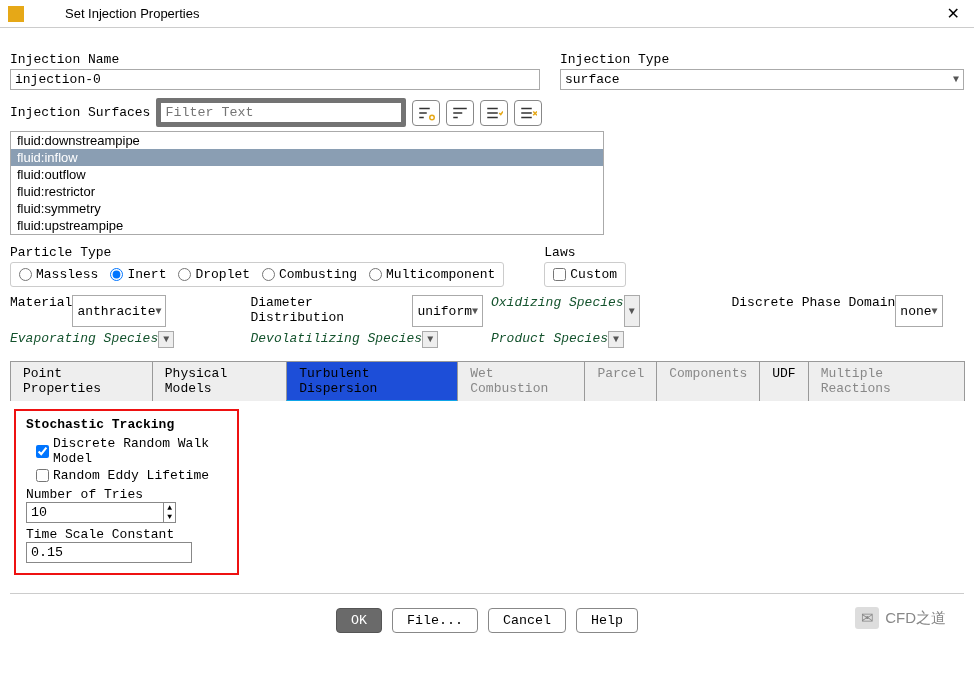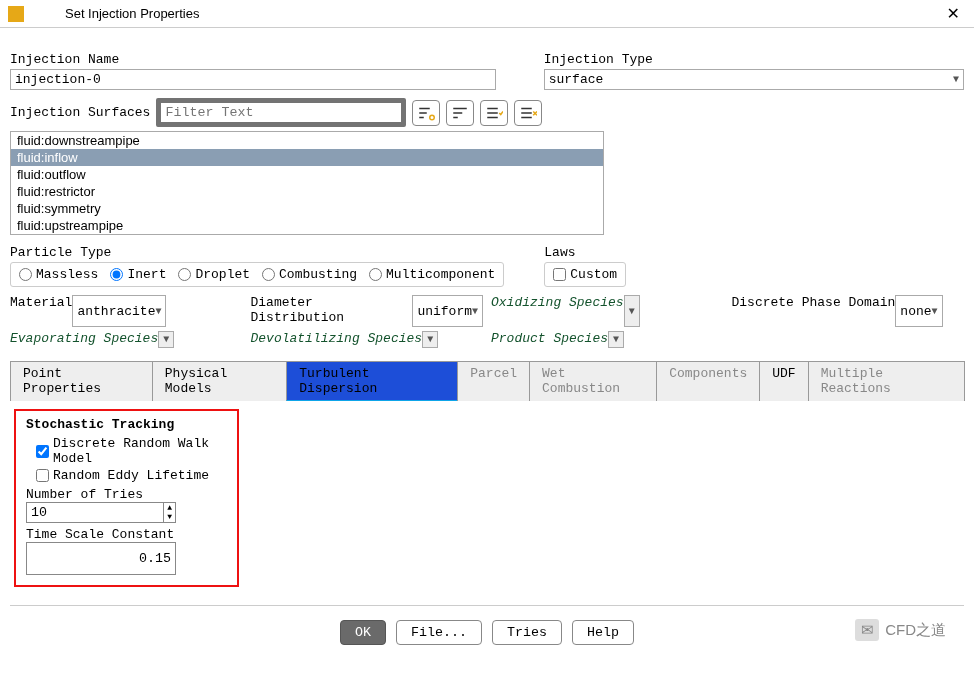--- a/index.html
+++ b/index.html
@@ -37,21 +37,21 @@
 .tab.disabled { color: #888; }
 .tabcontent { padding: 8px 4px; min-height: 170px; }
 .redbox { border: 2px solid #e11; padding: 6px 10px 10px 10px; width: 225px; }
 .redbox .hdr { font-weight: bold; margin-bottom: 4px; }
 .redbox .check { margin: 2px 0 2px 10px; }
 .redbox .fldlbl { margin-top: 4px; }
 .spinner { display: flex; border: 1px solid #888; width: 150px; }
 .spinner input { border: none; flex: 1; padding: 2px 4px; font-family: inherit; width: 100px; }
 .spinner .btns { display: flex; flex-direction: column; border-left: 1px solid #888; }
 .spinner .btns span { font-size: 8px; line-height: 9px; padding: 0 3px; cursor: pointer; }
-.smallinput { border: 1px solid #888; width: 150px; padding: 8px 4px; font-family: inherit; text-align: right; }
+.smallinput { border: 1px solid #888; width: 166px; padding: 2px 4px; font-family: inherit; }
 hr.sep { margin: 10px 0 8px 0; border: none; border-top: 1px solid #ccc; }
 .footer { display: flex; justify-content: center; gap: 10px; padding: 6px 0 10px 0; position: relative; }
 .btn { border: 1px solid #888; border-radius: 4px; padding: 4px 14px; background: #fff; font-family: inherit; cursor: pointer; }
 .btn.primary { background: #6a6a6a; color: #fff; border-color: #555; }
 .watermark { position: absolute; right: 18px; bottom: 14px; display: flex; align-items: center; gap: 6px; color: #888; font-family: Arial, sans-serif; font-size: 15px; }
 .watermark .wicon { width: 24px; height: 22px; border-radius: 3px; background: #ddd; display: flex; align-items: center; justify-content: center; }
 </style>
 </head>
 <body>
 
@@ -59,21 +59,21 @@
   <span class="icon"></span>
   <span class="title">Set Injection Properties</span>
   <span class="close">✕</span>
 </div>
 
 <div class="content">
 
 <div class="row">
   <div class="col" style="flex:1.1">
     <span class="lbl">Injection Name</span>
-    <input type="text" class="tf" style="width: 486px;" value="injection-0">
+    <input type="text" class="tf" style="width: 530px;" value="injection-0">
   </div>
   <div class="col" style="flex:0.9">
     <span class="lbl">Injection Type</span>
     <div class="combo">
       <span>surface</span>
       <span class="arr">▼</span>
     </div>
   </div>
 </div>
 
@@ -204,22 +204,22 @@
           <span class="arr">▼</span>
         </div>
   </div>
   <div class="cell"></div>
 </div>
 
 <div class="tabs" id="tabs">
       <div class="tab">Point Properties</div>
       <div class="tab">Physical Models</div>
       <div class="tab active">Turbulent Dispersion</div>
+      <div class="tab disabled">Wet Combustion</div>
       <div class="tab disabled">Parcel</div>
-      <div class="tab disabled">Wet Combustion</div>
       <div class="tab disabled">Components</div>
       <div class="tab">UDF</div>
       <div class="tab disabled">Multiple Reactions</div>
     </div>
 
 <div class="tabcontent">
   <div class="redbox">
     <div class="hdr">Stochastic Tracking</div>
     <label class="check">
       <input type="checkbox" checked="" style="">
@@ -240,21 +240,21 @@
     <div class="fldlbl">Time Scale Constant</div>
     <input type="text" class="smallinput" value="0.15" style="">
   </div>
 </div>
 
 <hr class="sep">
 
 <div class="footer">
   <button class="btn primary">OK</button>
   <button class="btn">File...</button>
-  <button class="btn">Tries</button>
+  <button class="btn">Cancel</button>
   <button class="btn">Help</button>
   <div class="watermark">
     <span class="wicon">✉</span>
     <span>CFD之道</span>
   </div>
 </div>
 
 </div>
 
 </body></html>

